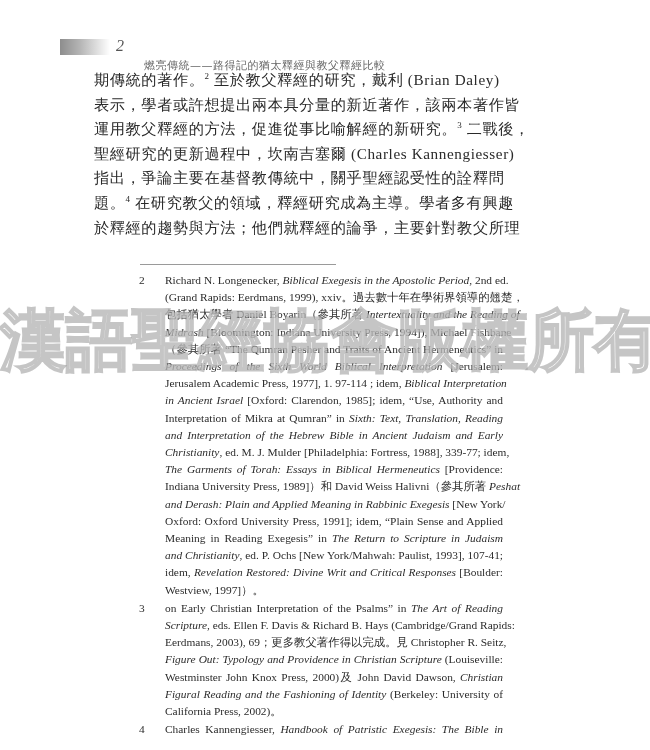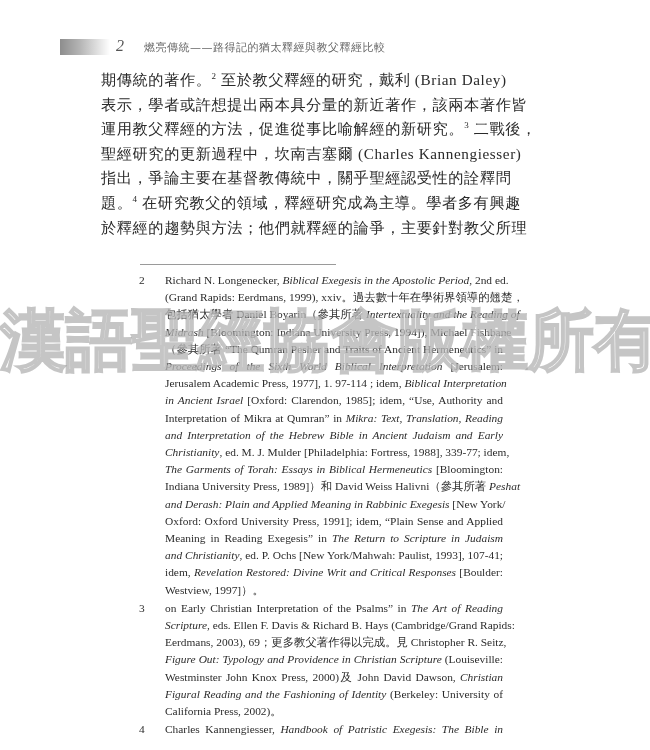--- a/index.html
+++ b/index.html
@@ -14,26 +14,26 @@
     .head-bar {
       width: 50px; height: 16px;
       background: linear-gradient(to right, #8d8d8d 0%, #b5b5b5 40%, #e6e6e6 80%, #ffffff 100%);
       position: relative;
     }
     .page-num {
       position: absolute; left: 56px; top: -2px;
       font-family: "Liberation Serif", serif; font-size: 16px; font-style: italic; color: #555;
     }
     .head-title {
-      position: absolute; left: 84px; top: 1px;
+      position: absolute; left: 84px; top: 19px;
       font-family: "DejaVu Sans", sans-serif; font-size: 11px; color: #666; letter-spacing: 0.5px;
       white-space: nowrap;
     }
     .body-text {
-      position: absolute; left: 101px; top: 68px; width: 397px;
+      position: absolute; left: 94px; top: 68px; width: 397px;
       font-size: 15.2px; line-height: 24.6px; color: #2a2a2a; letter-spacing: 0.6px;
     }
     .body-text p { margin: 0; white-space: nowrap; }
     sup { font-size: 9px; vertical-align: 6px; line-height: 0; }
     .rule {
       position: absolute; left: 140px; top: 264px; width: 196px; height: 1px; background: #9a9a9a;
     }
     .notes {
       position: absolute; left: 0; top: 272px; width: 650px;
       font-size: 11.4px; line-height: 17.2px; color: #2b2b2b;
@@ -83,24 +83,24 @@
       <span class="note-num">2</span>
       <div class="note-lines">
         <div><span>Richard N. Longenecker, </span><i>Biblical Exegesis in the Apostolic Period</i><span>, 2nd ed.</span></div>
         <div><span>(Grand Rapids: Eerdmans, 1999), xxiv。過去數十年在學術界領導的翹楚，</span></div>
         <div><span>包括猶太學者 Daniel Boyarin（參其所著 </span><i>Intertextuality and the Reading of</i></div>
         <div><i>Midrash</i><span> [Bloomington: Indiana University Press, 1994]), Michael Fishbane</span></div>
         <div><span>（參其所著 “The Qumran Pesher and Traits of Ancient Hermeneutics” in</span></div>
         <div><i>Proceedings of the Sixth World Biblical Interpretation</i><span> [Jerusalem:</span></div>
         <div><span>Jerusalem Academic Press, 1977], 1. 97-114 ; idem, </span><i>Biblical Interpretation</i></div>
         <div><i>in Ancient Israel</i><span> [Oxford: Clarendon, 1985]; idem, “Use, Authority and</span></div>
-        <div><span>Interpretation of Mikra at Qumran” in </span><i>Mikra: Text, Translation, Reading</i></div>
+        <div><span>Interpretation of Mikra at Qumran” in </span><i>Sixth: Text, Translation, Reading</i></div>
         <div><i>and Interpretation of the Hebrew Bible in Ancient Judaism and Early</i></div>
         <div><i>Christianity</i><span>, ed. M. J. Mulder [Philadelphia: Fortress, 1988], 339-77; idem,</span></div>
-        <div><i>The Garments of Torah: Essays in Biblical Hermeneutics</i><span> [Bloomington:</span></div>
+        <div><i>The Garments of Torah: Essays in Biblical Hermeneutics</i><span> [Providence:</span></div>
         <div><span>Indiana University Press, 1989]）和 David Weiss Halivni（參其所著 </span><i>Peshat</i></div>
         <div><i>and Derash: Plain and Applied Meaning in Rabbinic Exegesis</i><span> [New York/</span></div>
         <div><span>Oxford: Oxford University Press, 1991]; idem, “Plain Sense and Applied</span></div>
         <div><span>Meaning in Reading Exegesis” in </span><i>The Return to Scripture in Judaism</i></div>
         <div><i>and Christianity</i><span>, ed. P. Ochs [New York/Mahwah: Paulist, 1993], 107-41;</span></div>
         <div><span>idem, </span><i>Revelation Restored: Divine Writ and Critical Responses</i><span> [Boulder:</span></div>
         <div class="last"><span>Westview, 1997]）。</span></div>
       </div>
     </div>
     <div class="note">

